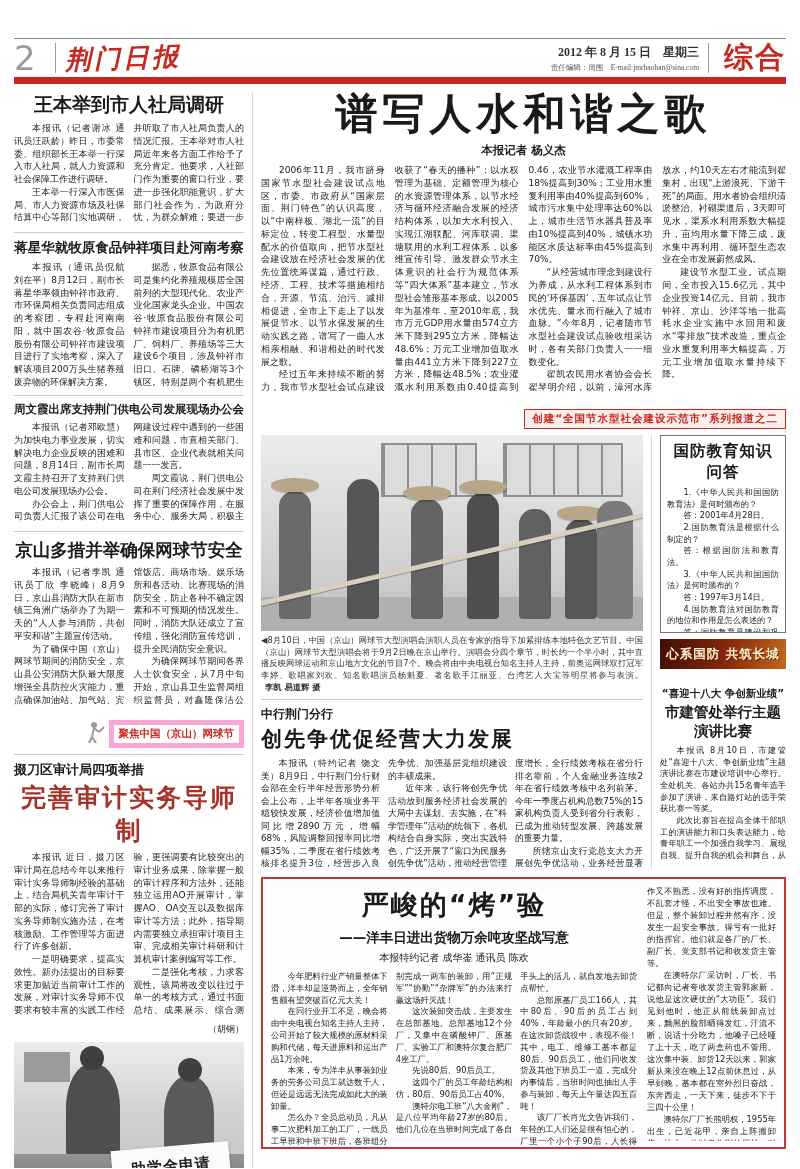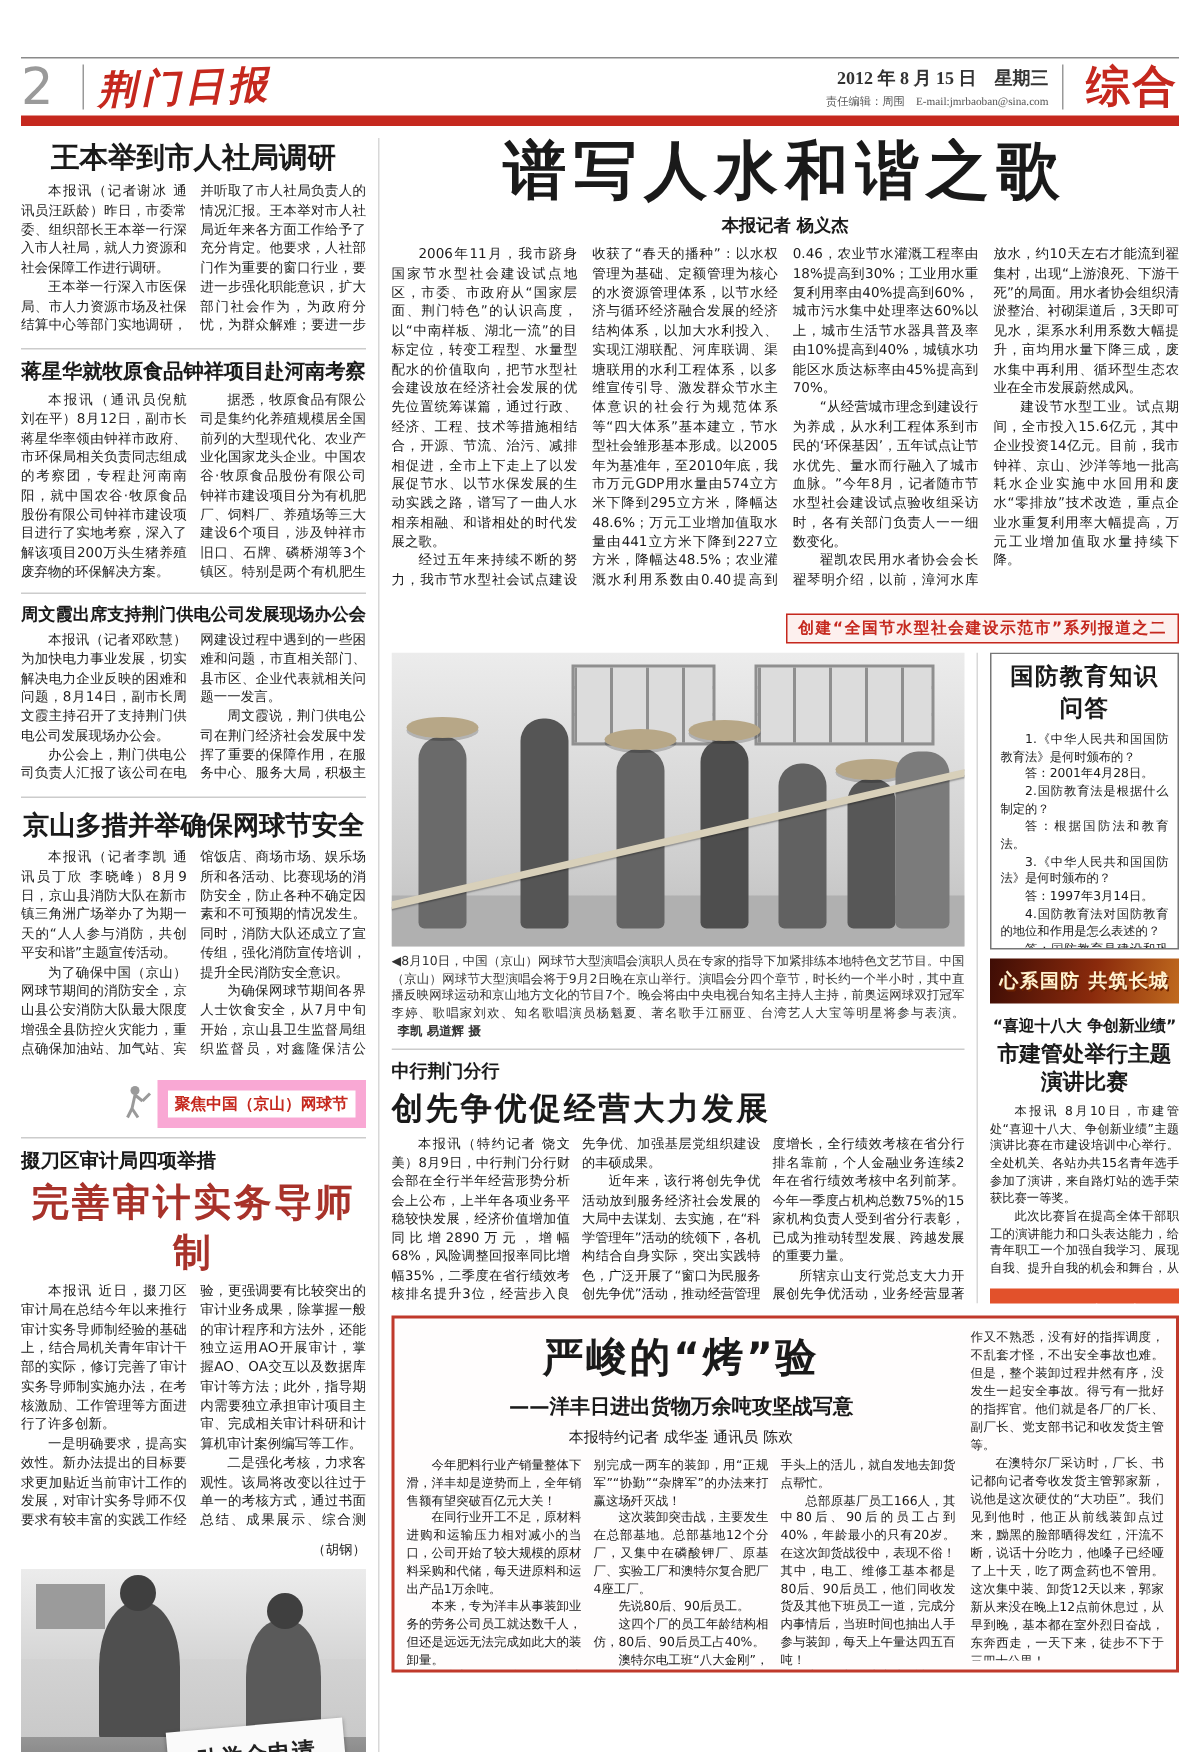--- a/index.html
+++ b/index.html
@@ -32,21 +32,21 @@
   
   .h-a1{font-size:19px;font-weight:bold;text-align:center;margin:0 0 4px;}
   .h-a2{font-size:13.5px;font-weight:bold;text-align:center;margin:0 0 4px;}
   .h-a3{font-size:11.5px;font-weight:bold;text-align:center;margin:0 0 4px;}
   .h-a4{font-size:17.5px;font-weight:bold;text-align:center;margin:0 0 4px;}
   .b1{height:104px;} .b2{height:128px;} .b3{height:104px;} .b4{height:150px;} .b5{height:170px;}
   .kicker5{font-size:13px;font-weight:bold;margin:0 0 2px;}
   .h-a5{font-size:25px;font-weight:bold;color:#a8322a;text-align:center;margin:0 0 4px;letter-spacing:2px;}
   .credit-line{text-align:right;font-size:9px;margin-top:2px;}
   .graphic-row{display:flex;justify-content:flex-end;align-items:center;gap:4px;margin-top:4px;}
-  .gbox{border:7px solid #f9a8d4;color:#c5281e;font-weight:bold;font-size:10.5px;padding:2px 5px;background:#fff;white-space:nowrap;}
+  .gbox{border:5px solid #f9a8d4;color:#c5281e;font-weight:bold;font-size:10.5px;padding:2px 5px;background:#fff;white-space:nowrap;}
   
   .photo1{margin-top:6px;height:152px;position:relative;background:linear-gradient(#dedede,#c2c2c2);overflow:hidden;}
   .p1-wall{position:absolute;left:0;top:0;right:0;height:60px;background:linear-gradient(#ececec,#d6d6d6);}
   .p1-board{position:absolute;left:10px;top:10px;width:46px;height:30px;background:#9b9b9b;}
   .p1-desk{position:absolute;left:0;right:0;bottom:0;height:40px;background:linear-gradient(#969696,#6f6f6f);}
   .p1-fig{position:absolute;background:#4f4f4f;border-radius:45% 45% 8px 8px;}
   .p1-f1{left:52px;bottom:34px;width:54px;height:96px;}
   .p1-f2{right:30px;bottom:34px;width:50px;height:84px;background:#5a5a5a;}
   .p1-head{position:absolute;top:-18px;left:14px;width:24px;height:24px;background:#3f3f3f;border-radius:50%;}
   .p1-sign{position:absolute;right:14px;bottom:8px;width:118px;height:40px;background:#fafafa;transform:rotate(-5deg);display:flex;align-items:center;justify-content:center;font-size:15px;font-weight:bold;color:#222;box-shadow:0 1px 3px rgba(0,0,0,.35);letter-spacing:1px;}
@@ -76,26 +76,26 @@
   .boc-kicker{font-size:12px;font-weight:bold;margin:6px 0 2px;}
   .boc-h{font-size:21px;font-weight:bold;margin:0 0 4px;letter-spacing:2px;}
   .bocbody{display:flex;gap:8px;height:146px;overflow:hidden;}
   .bocmain{width:246px;flex:none;columns:2;column-gap:8px;column-fill:auto;height:146px;overflow:hidden;font-size:8.8px;line-height:1.42;text-align:justify;}
   .bocside{flex:1;font-size:8.8px;line-height:1.42;text-align:justify;display:flex;flex-direction:column;}
   
   .defense{border:1px solid #777;padding:5px 6px;height:198px;overflow:hidden;background:#fff;}
   .defense-h{font-size:15.5px;font-weight:bold;text-align:center;letter-spacing:1px;margin:0 0 4px;}
   .defense .paras p{font-size:8.2px;line-height:1.42;text-align:justify;}
   .dbanner{margin-top:6px;height:30px;background:linear-gradient(100deg,#3f0d05,#8a2a0c 55%,#c06a1e);display:flex;align-items:center;justify-content:center;color:#fff2cf;font-weight:bold;font-size:12.5px;letter-spacing:1px;text-shadow:1px 1px 0 #6d2200;}
-  .sp-kicker{font-size:10.5px;font-weight:bold;text-align:center;margin:8px 0 2px;}
+  .sp-kicker{font-size:10.5px;font-weight:bold;text-align:center;margin:18px 0 2px;}
   .sp-h{font-size:14.5px;font-weight:bold;text-align:center;margin:0 0 4px;}
   .sp-body{height:118px;overflow:hidden;font-size:8.2px;line-height:1.42;text-align:justify;}
   .window-box{margin-top:6px;background:#e2512b;color:#fff;font-weight:bold;font-size:19px;text-align:center;padding:7px 0;letter-spacing:6px;}
   
-  .bottombox{margin-top:8px;border:2px solid #c0392b;padding:6px 8px;display:flex;gap:10px;height:238px;overflow:hidden;background:#fffdfd;}
+  .bottombox{margin-top:8px;border:2px solid #c0392b;padding:6px 8px;display:flex;gap:10px;height:272px;overflow:hidden;background:#fffdfd;}
   .bleft{width:366px;flex:none;}
   .bh1{font-size:27px;font-weight:bold;text-align:center;margin:2px 0 0;letter-spacing:2px;}
   .bsub{font-size:13.5px;font-weight:bold;text-align:center;margin:6px 0 4px;}
   .bby{font-size:10px;text-align:center;margin:0 0 6px;}
   .threecol{columns:3;column-gap:8px;column-fill:auto;height:188px;overflow:hidden;font-size:8.3px;line-height:1.42;text-align:justify;}
   .bright{flex:1;min-width:0;font-size:8.3px;line-height:1.45;text-align:justify;overflow:hidden;}
 </style>
 </head>
 <body>
 
@@ -284,21 +284,21 @@
         </div>
       </div>
 
       <section class="bottombox">
         <div class="bleft">
           <h1 class="bh1">严峻的“烤”验</h1>
           <div class="bsub">——洋丰日进出货物万余吨攻坚战写意</div>
           <div class="bby">本报特约记者 成华崟 通讯员 陈欢</div>
           <div class="threecol paras">
               <p>今年肥料行业产销量整体下滑，洋丰却是逆势而上，全年销售额有望突破百亿元大关！</p>
-              <p>在同行业开工不足，原材料进购和运输压力相对减小的当口，公司开始了较大规模的原材料采购和代储，每天进原料和运出产品1万余吨。</p>
+              <p>在同行业开工不足，晚会将由中央电视台知名主持人主持，公司开始了较大规模的原材料采购和代储，每天进原料和运出产品1万余吨。</p>
               <p>本来，专为洋丰从事装卸业务的劳务公司员工就达数千人，但还是远远无法完成如此大的装卸量。</p>
               <p>怎么办？全员总动员，凡从事二次肥料加工的工厂，一线员工早班和中班下班后，各班组分别完成一两车的装卸，用“正规军”“协勤”“杂牌军”的办法来打赢这场歼灭战！</p>
               <p>这次装卸突击战，主要发生在总部基地。总部基地12个分厂，又集中在磷酸钾厂、原基厂、实验工厂和澳特尔复合肥厂4座工厂。</p>
               <p>先说80后、90后员工。</p>
               <p>这四个厂的员工年龄结构相仿，80后、90后员工占40%。</p>
               <p>澳特尔电工班“八大金刚”，是八位平均年龄27岁的80后。他们几位在当班时间完成了各自手头上的活儿，就自发地去卸货点帮忙。</p>
               <p>总部原基厂员工166人，其中80后、90后的员工占到40%，年龄最小的只有20岁。在这次卸货战役中，表现不俗！其中，电工、维修工基本都是80后、90后员工，他们同收发货及其他下班员工一道，完成分内事情后，当班时间也抽出人手参与装卸，每天上午量达四五百吨！</p>
               <p>该厂厂长肖光文告诉我们，年轻的工人们还是很有恒心的，厂里一个小个子90后，人长得单薄，老大哥们就没让他搬扛，主要是让他打下手干些轻快的活。</p>
             </div>
         </div>

